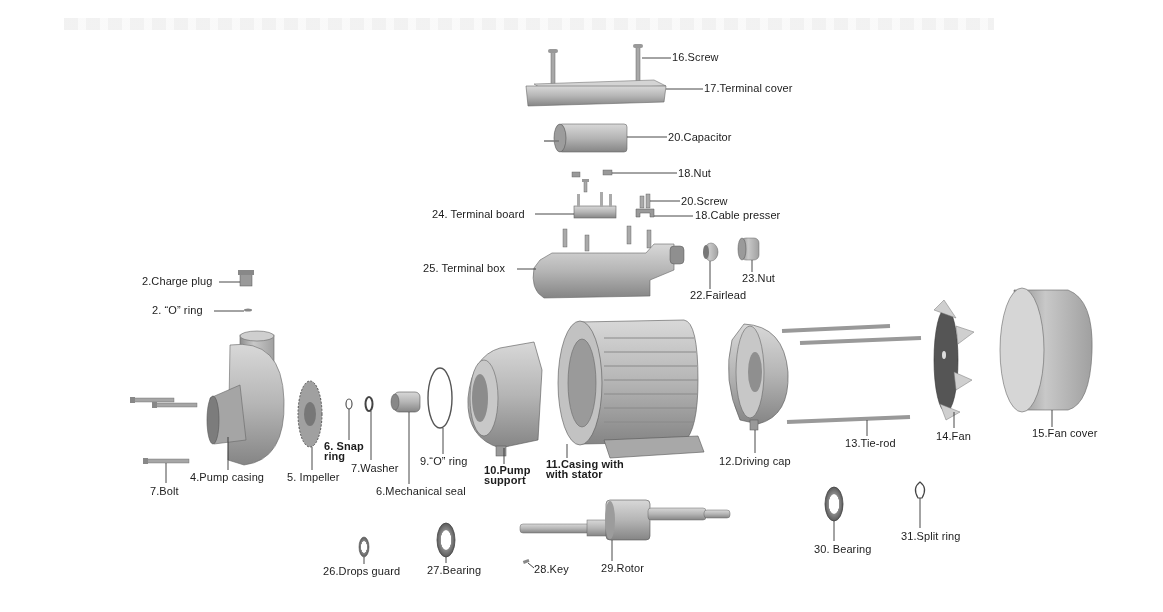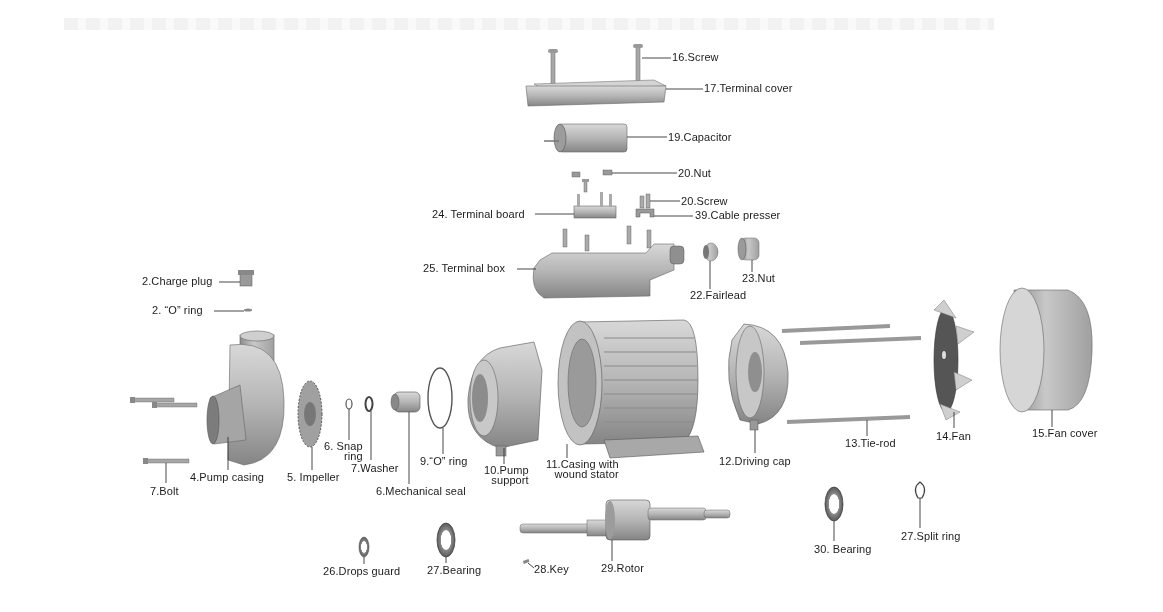--- a/index.html
+++ b/index.html
@@ -1,20 +1,20 @@
 <!DOCTYPE html>
 <html><head>
 <meta charset="utf-8">
 <style>
   html, body { margin: 0; padding: 0; background: #ffffff; }
   body { width: 1163px; height: 612px; position: relative; overflow: hidden;
          font-family: "Liberation Sans", "DejaVu Sans", sans-serif; color: #1a1a1a; }
   #stage { position: absolute; left: 14px; top: 0; width: 1163px; height: 608px; }
   .lbl { position: absolute; font-size: 11px; line-height: 11px; white-space: nowrap; color: #1c1c1c; letter-spacing: 0.1px; }
-  .lbl.two { line-height: 10px; text-align: right; }
+  .lbl.two { line-height: 10px; text-align: left; font-weight: bold; }
   .scan { position: absolute; left: 50px; top: 18px; width: 930px; height: 12px;
           background: repeating-linear-gradient(90deg, #ececec 0 14px, #f7f7f7 14px 22px); opacity: .7; }
 </style>
 </head>
 <body>
 
 <div id="stage">
   <div class="scan"></div>
 
   <svg width="1163" height="612" style="position:absolute;left:0;top:0">
@@ -250,24 +250,24 @@
       <line x1="432" y1="557" x2="432" y2="563"></line>
       <line x1="514" y1="563" x2="520" y2="568"></line>
       <line x1="598" y1="540" x2="598" y2="561"></line>
       <line x1="820" y1="521" x2="820" y2="541"></line>
       <line x1="906" y1="498" x2="906" y2="528"></line>
     </g>
   </svg>
 
   <div class="lbl" style="left:658px;top:52px">16.Screw</div>
   <div class="lbl" style="left:690px;top:83px">17.Terminal cover</div>
-  <div class="lbl" style="left:654px;top:132px">19.Capacitor</div>
-  <div class="lbl" style="left:664px;top:168px">20.Nut</div>
+  <div class="lbl" style="left:654px;top:132px">20.Capacitor</div>
+  <div class="lbl" style="left:664px;top:168px">18.Nut</div>
   <div class="lbl" style="left:667px;top:196px">20.Screw</div>
-  <div class="lbl" style="left:681px;top:210px">39.Cable presser</div>
+  <div class="lbl" style="left:681px;top:210px">18.Cable presser</div>
   <div class="lbl" style="left:418px;top:209px">24. Terminal board</div>
   <div class="lbl" style="left:409px;top:263px">25. Terminal box</div>
   <div class="lbl" style="left:676px;top:290px">22.Fairlead</div>
   <div class="lbl" style="left:728px;top:273px">23.Nut</div>
   <div class="lbl" style="left:128px;top:276px">2.Charge plug</div>
   <div class="lbl" style="left:138px;top:305px">2. “O” ring</div>
   <div class="lbl" style="left:136px;top:486px">7.Bolt</div>
   <div class="lbl" style="left:176px;top:472px">4.Pump casing</div>
   <div class="lbl" style="left:273px;top:472px">5. Impeller</div>
   <div class="lbl two" style="left:310px;top:441px">
@@ -276,25 +276,25 @@
   </div>
   <div class="lbl" style="left:337px;top:463px">7.Washer</div>
   <div class="lbl" style="left:362px;top:486px">6.Mechanical seal</div>
   <div class="lbl" style="left:406px;top:456px">9.“O” ring</div>
   <div class="lbl two" style="left:470px;top:465px">
     <div>10.Pump</div>
     <div>support</div>
   </div>
   <div class="lbl two" style="left:532px;top:459px">
     <div>11.Casing with</div>
-    <div>wound stator</div>
+    <div>with stator</div>
   </div>
   <div class="lbl" style="left:705px;top:456px">12.Driving cap</div>
   <div class="lbl" style="left:831px;top:438px">13.Tie-rod</div>
   <div class="lbl" style="left:922px;top:431px">14.Fan</div>
   <div class="lbl" style="left:1018px;top:428px">15.Fan cover</div>
   <div class="lbl" style="left:309px;top:566px">26.Drops guard</div>
   <div class="lbl" style="left:413px;top:565px">27.Bearing</div>
   <div class="lbl" style="left:520px;top:564px">28.Key</div>
   <div class="lbl" style="left:587px;top:563px">29.Rotor</div>
   <div class="lbl" style="left:800px;top:544px">30. Bearing</div>
-  <div class="lbl" style="left:887px;top:531px">27.Split ring</div>
+  <div class="lbl" style="left:887px;top:531px">31.Split ring</div>
 </div>
 
 </body></html>

